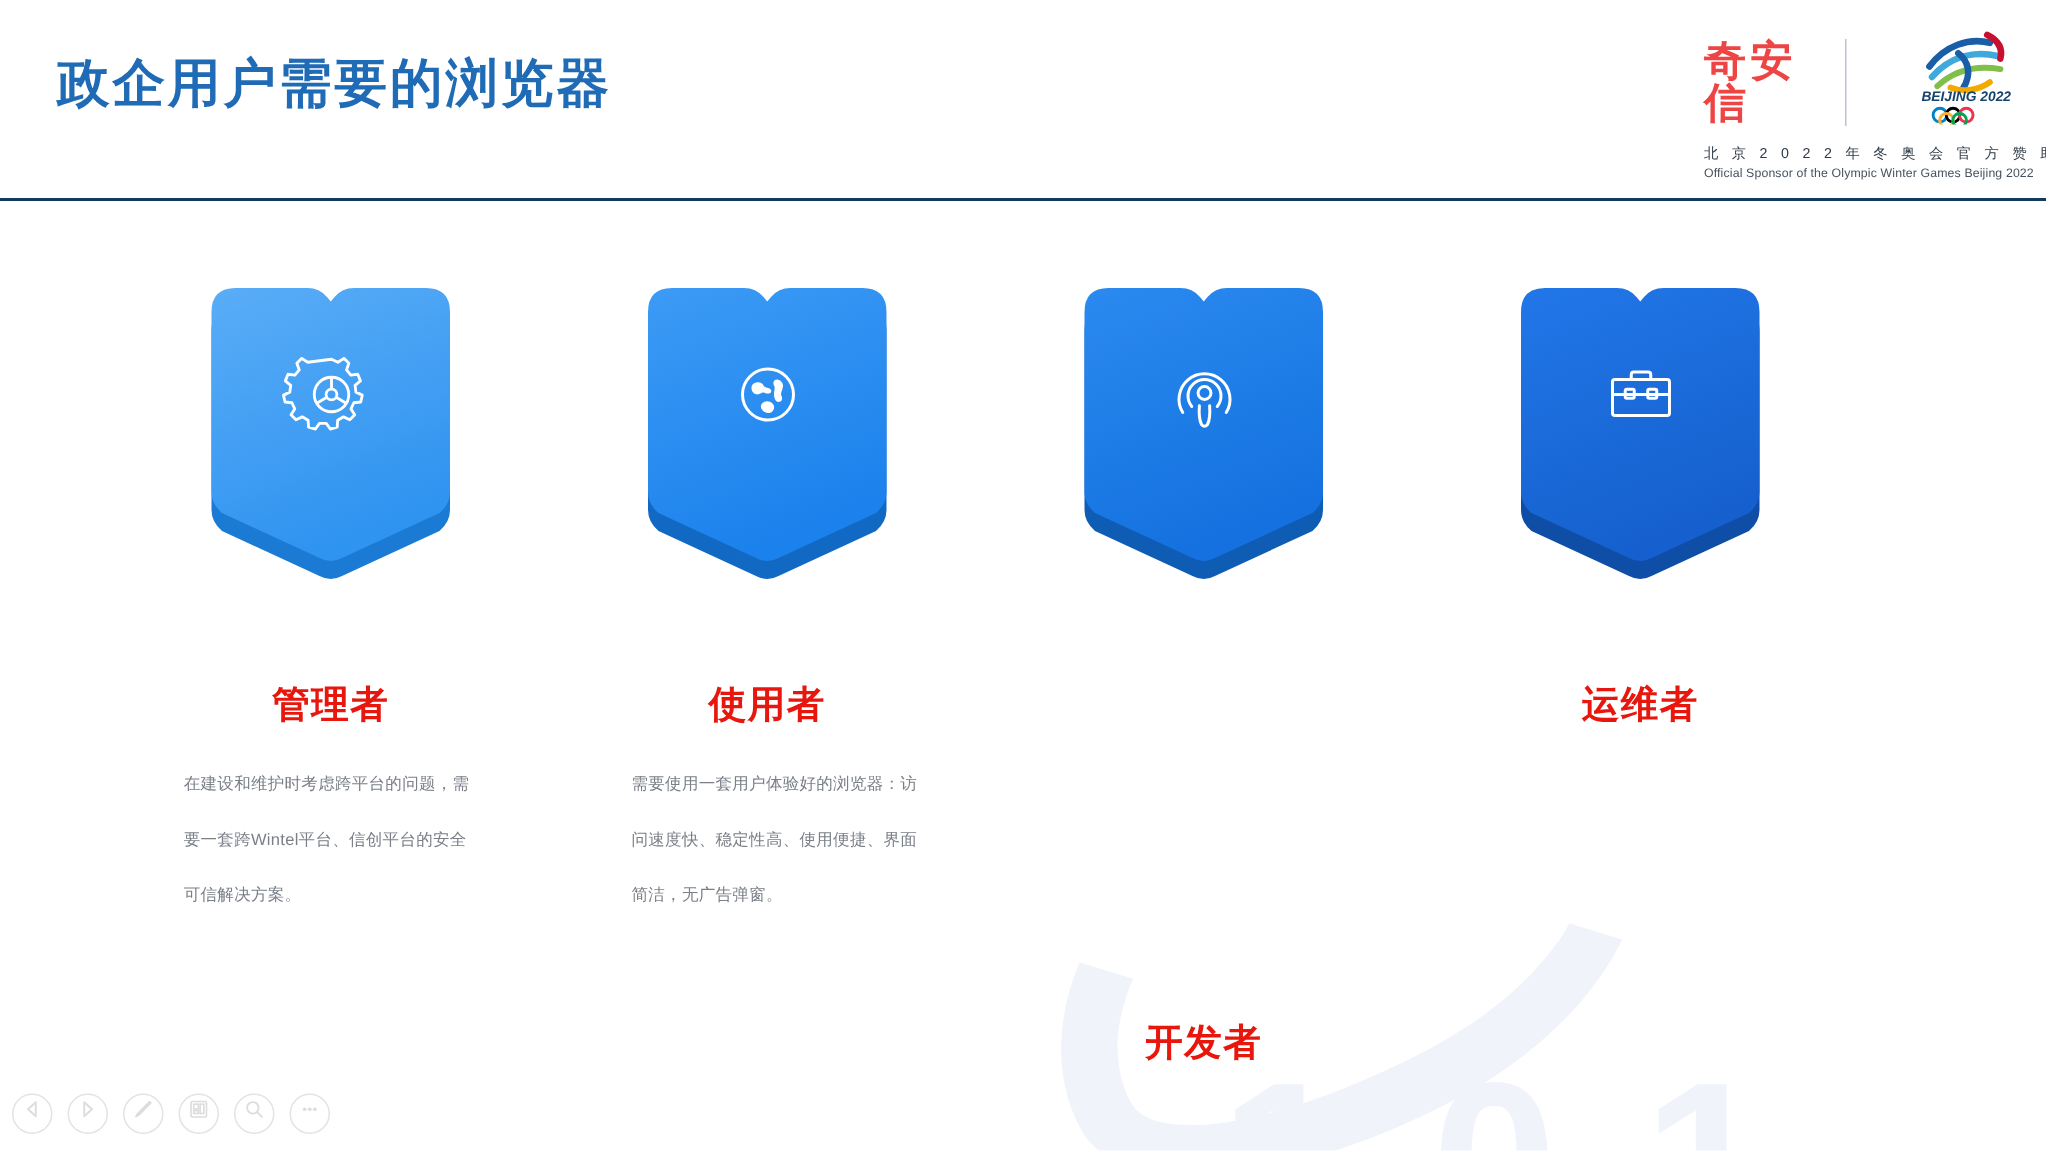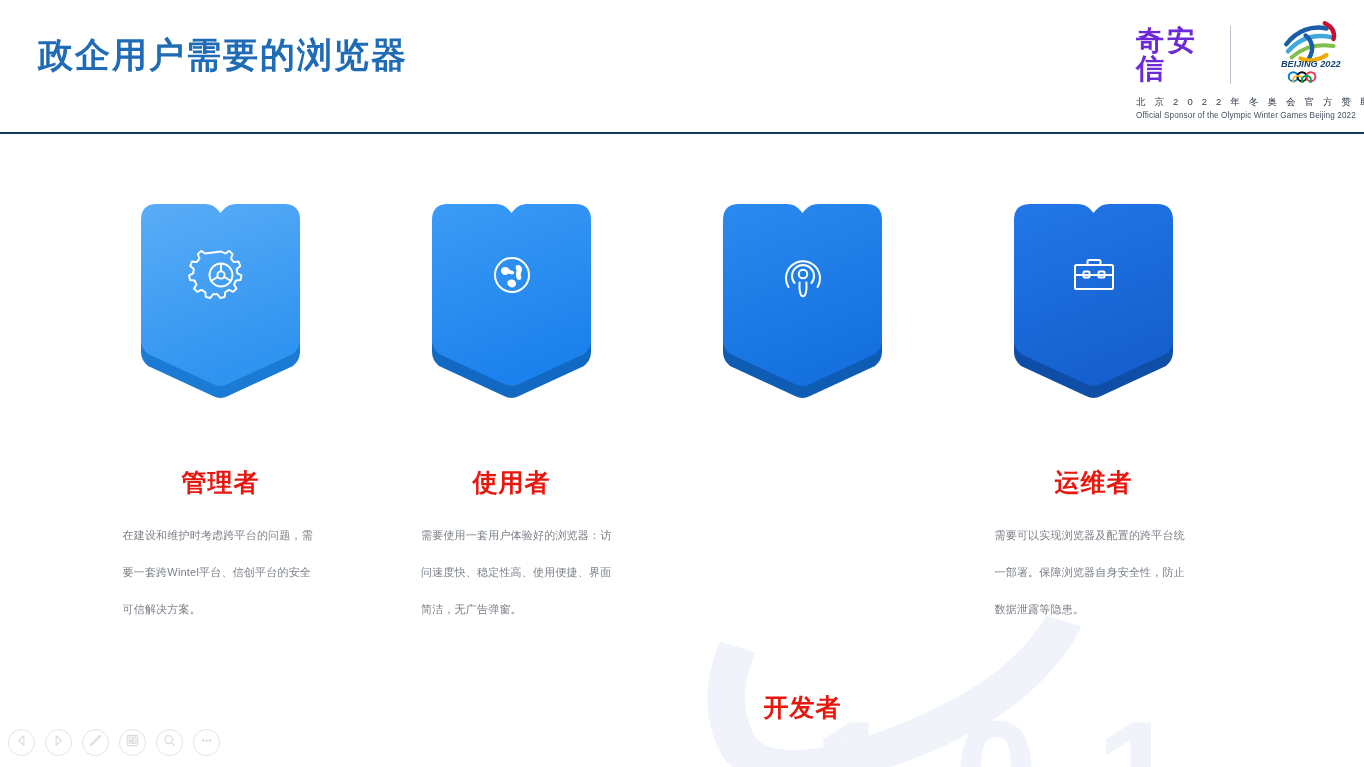--- a/index.html
+++ b/index.html
@@ -71,21 +71,21 @@
     position:absolute;
     left:0; top:0;
     width:212px; height:78px;
     display:flex;
     align-items:center;
   }
   #brand-name {
     font-family:"DejaVu Serif","Liberation Serif",serif;
     font-size:28px;
     font-weight:700;
-    color:#6d28d9;
+    color:#ef4444;
     letter-spacing:3px;
     padding-right:12px;
     line-height:1;
   }
   #logo-divider {
     width:1px;
     height:58px;
     background:#b9c4cf;
     margin-right:12px;
   }
@@ -110,21 +110,21 @@
     text-align:center;
     font-size:8.2px;
     color:#46525e;
     letter-spacing:.1px;
     white-space:nowrap;
   }
 
   
   #cards {
     position:absolute;
-    left:0; top:160px;
+    left:0; top:148px;
     width:1364px; height:560px;
     display:flex;
     z-index:3;
   }
   .card {
     width:291px;
     position:relative;
     display:flex;
     flex-direction:column;
     align-items:center;
@@ -330,21 +330,20 @@
         <svg viewBox="0 0 56 56" xmlns="http://www.w3.org/2000/svg" fill="none" stroke="#ffffff" stroke-width="2" stroke-linejoin="round">
           <rect x="9" y="18" width="38" height="24" rx="1.6"></rect>
           <path d="M21.5 18 v-3.2 q0-1.8 1.8-1.8 h9.4 q1.8 0 1.8 1.8 V18"></path>
           <path d="M9 28 h38"></path>
           <rect x="17.5" y="24.5" width="6" height="6" rx="1"></rect>
           <rect x="32.5" y="24.5" width="6" height="6" rx="1"></rect>
         </svg>
       </div>
     </div>
     <div class="card-title">运维者</div>
-    <div class="card-body">需要可以实现浏览器及配置的跨平台统一部署。保障浏览器自身安全性，防止数据泄露等隐患。</div>
   </div>
 
 </div>
 
 <div id="toolbar">
 
   <div class="tool-btn">
     <span>
       <svg viewBox="0 0 16 16" xmlns="http://www.w3.org/2000/svg">
         <path d="M10.5 3 L5 8 l5.5 5z" fill="none" stroke="#dcdcdc" stroke-width="1.3" stroke-linejoin="round"></path>

